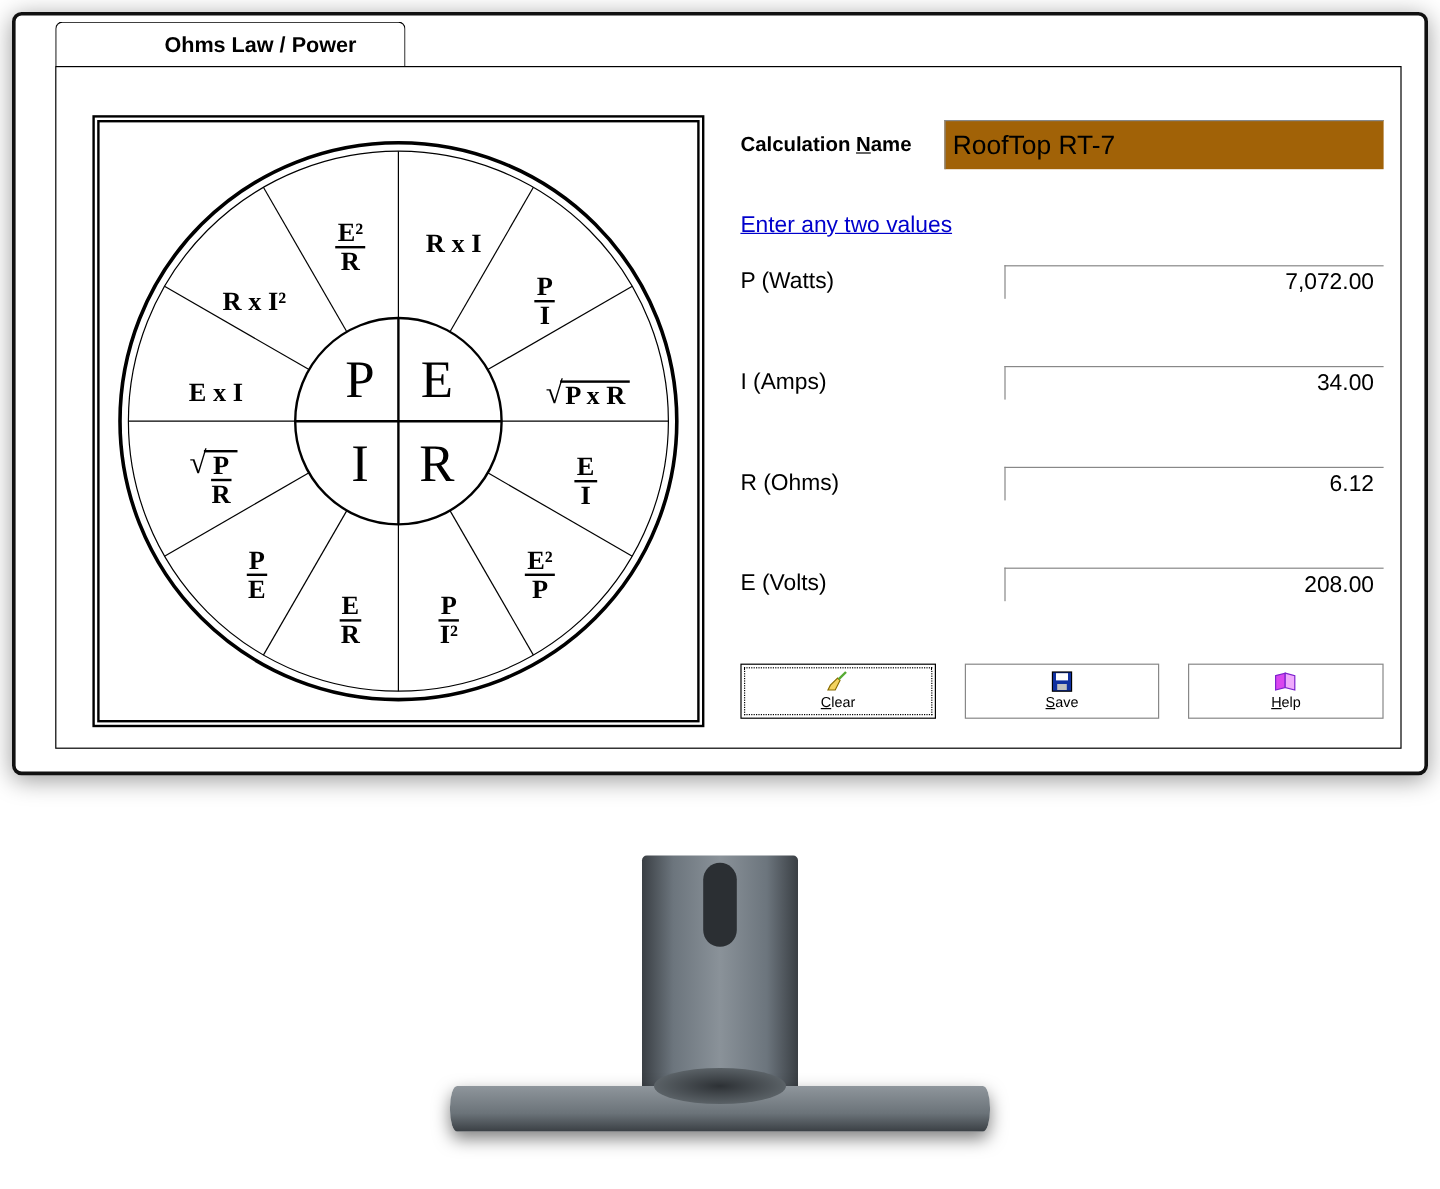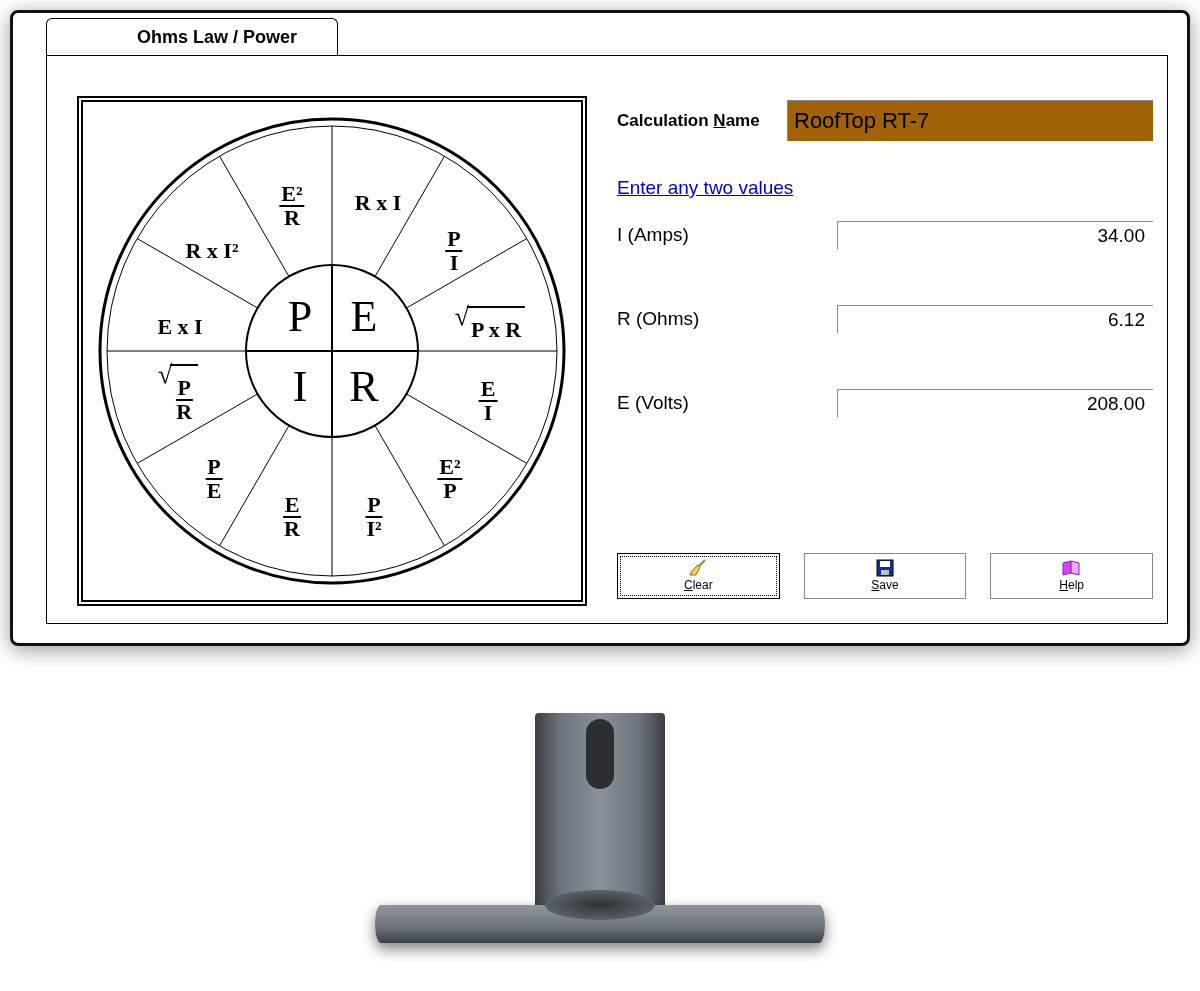--- a/index.html
+++ b/index.html
@@ -198,21 +198,21 @@
       text-align:right;
       transform: translate(-50%,-50%);
       line-height:1;
       white-space:nowrap;
     }
     .frac { display:inline-flex; flex-direction:column; align-items:center; line-height:1; }
     .frac .num { border-bottom: 2px solid #000; padding: 0 2px; }
     .frac .den { padding: 0 2px; }
     .sqrt { display:inline-flex; align-items:flex-start; }
     .sqrt .rad { font-size:26px; margin-right:-2px; margin-top:-2px;}
-    .sqrt .body { border-top: 2px solid #000; padding: 11px 4px; }
+    .sqrt .body { border-top: 2px solid #000; padding: 0 4px; }
     .center-lab {
       position:absolute;
       font-family:"Times New Roman", serif;
       font-size: 44px;
       font-weight: normal;
       transform:translate(-50%,-50%);
     }
   </style>
 </head>
 <body>
@@ -324,20 +324,24 @@
       <div class="form-panel">
         <div class="row">
           <span class="calc-name-label">
             <span>Calculation </span><span class="mn">N</span><span>ame</span>
           </span>
           <input class="calc-name-input" value="RoofTop RT-7" style="">
         </div>
 
         <div class="instruction">Enter any two values</div>
 
+        <div class="field-row">
+          <span class="field-label">P (Watts)</span>
+          <input class="field-input" value="7,072.00" style="">
+        </div>
         <div class="field-row">
           <span class="field-label">I (Amps)</span>
           <input class="field-input" value="34.00" style="">
         </div>
         <div class="field-row">
           <span class="field-label">R (Ohms)</span>
           <input class="field-input" value="6.12" style="">
         </div>
         <div class="field-row" style="margin-bottom:20px">
           <span class="field-label">E (Volts)</span>

